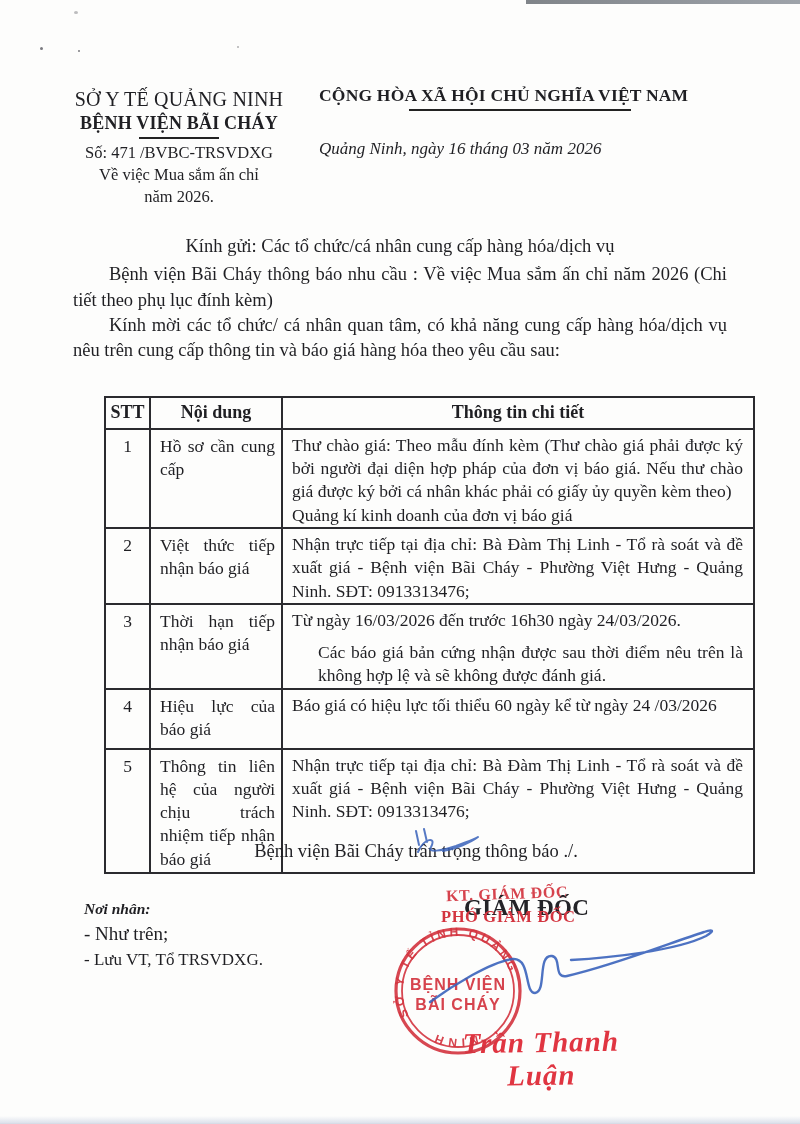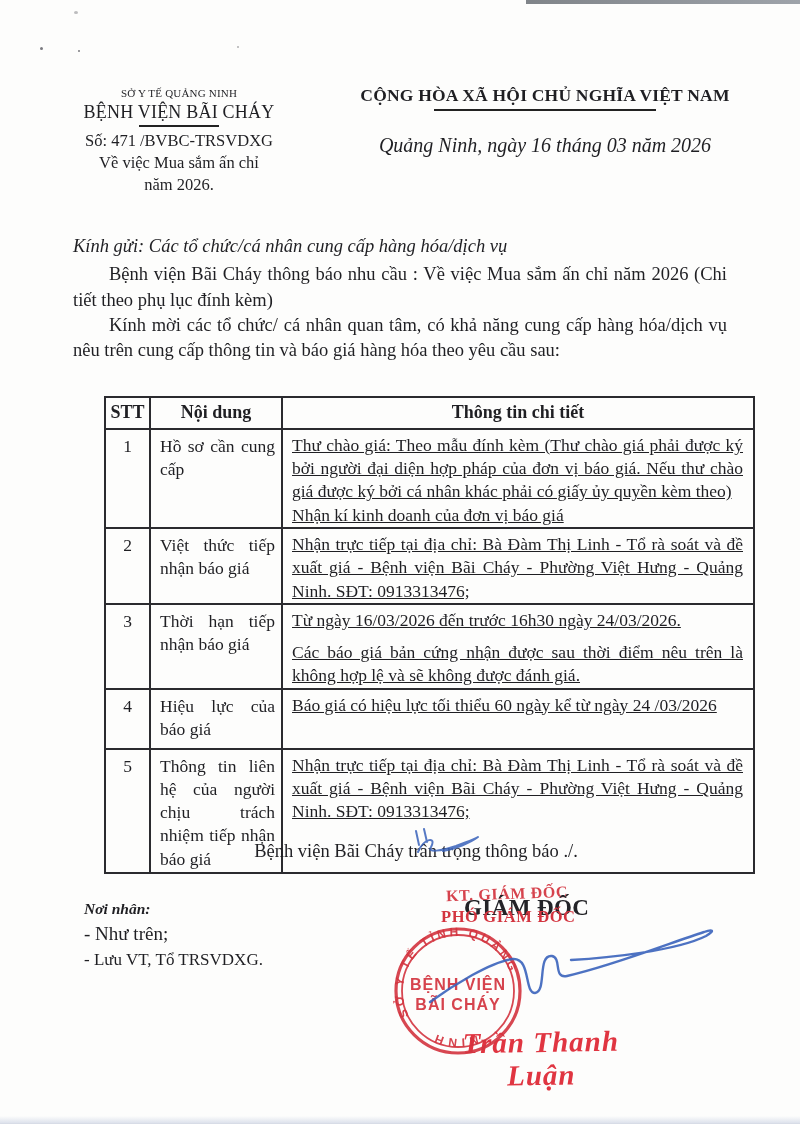--- a/index.html
+++ b/index.html
@@ -10,44 +10,44 @@
     color:#1f1f23;
   }
   
   .scan-strip-top{position:absolute;top:0;right:0;width:274px;height:4px;
     background:linear-gradient(to right,#6a6f75,#8d939b);opacity:.85;}
   .scan-strip-bottom{position:absolute;bottom:0;left:0;width:100%;height:8px;
     background:linear-gradient(to bottom,rgba(223,227,236,0),#d9deea 80%,#c9cfdd);opacity:.8;}
   .speck{position:absolute;background:#7b7b80;border-radius:50%;}
   
   .hdr-left{position:absolute;left:50px;top:86px;width:258px;text-align:center;line-height:1.32;}
-  .hdr-left .l1{font-size:11px;letter-spacing:.2px;}
-  .hdr-left .l2{font-size:18px;font-weight:normal;letter-spacing:.2px;}
+  .hdr-left .l1{font-size:20px;letter-spacing:.2px;}
+  .hdr-left .l2{font-size:18px;font-weight:bold;letter-spacing:.2px;}
   .hdr-left .rule{width:80px;height:2px;background:#222;margin:1px auto 3px auto;}
   .hdr-left .l3,.hdr-left .l4,.hdr-left .l5{font-size:16.5px;}
-  .hdr-right{position:absolute;left:344px;top:84px;width:402px;text-align:center;line-height:1.3;}
+  .hdr-right{position:absolute;left:319px;top:84px;width:402px;text-align:left;line-height:1.3;}
   .hdr-right .n1{font-size:17.5px;font-weight:bold;letter-spacing:.2px;}
   .hdr-right .n2{font-size:18px;font-weight:bold;margin-top:2px;}
   .hdr-right .rule{width:222px;height:2px;background:#222;margin:2px auto 0 auto;}
-  .hdr-right .date{font-size:20px;font-style:italic;margin-top:21px;}
+  .hdr-right .date{font-size:17px;font-style:italic;margin-top:27px;}
   
   .body-block{position:absolute;left:73px;top:234px;width:654px;font-size:18.5px;line-height:1.37;}
-  .salutation{margin:0 0 3px 0;font-style:italic;}
+  .salutation{text-align:center;margin:0 0 3px 0;}
   .para{margin:0;text-align:justify;text-indent:36px;}
   
   .tbl-wrap{position:absolute;left:78px;top:396px;width:714px;padding-left:26px;}
   table{border-collapse:collapse;table-layout:fixed;width:649px;font-size:17.5px;line-height:1.33;}
   th,td{border:2px solid #2b2b2f;vertical-align:top;}
   th{font-weight:bold;text-align:center;padding:3px 2px;font-size:18px;}
   col.c1{width:45px;}col.c2{width:132px;}col.c3{width:472px;}
   td.no{text-align:center;padding-top:5px;}
   td.topic{padding:5px 6px 0 9px;text-align:justify;}
-  td.detail{padding:4px 10px 0 9px;text-align:justify;text-decoration:underline;}
+  td.detail{padding:4px 10px 0 9px;text-align:justify;}
   td.detail p{margin:0;}
-  td.detail p.gap-top{margin-top:9px;}
+  td.detail p.gap-top{margin-top:9px;margin-left:26px;}
   tr.r1{height:93px;}tr.r2{height:68px;}tr.r3{height:77px;}tr.r4{height:60px;}tr.r5{height:124px;}
   
   .closing{position:absolute;left:73px;top:841px;width:654px;font-size:18.5px;text-indent:32px;text-align:center;}
   .recipients{position:absolute;left:84px;top:899px;line-height:1.32;}
   .recipients .lbl{font-size:15.5px;font-weight:bold;font-style:italic;}
   .recipients .it1{font-size:19px;margin-top:2px;}
   .recipients .it2{font-size:17px;margin-top:2px;}
   
   .sig-kt{position:absolute;left:446px;top:885px;font-size:16px;font-weight:bold;
     color:#d3343f;letter-spacing:.6px;transform:rotate(-2deg);opacity:.92;}
@@ -106,21 +106,21 @@
           <th>Nội dung</th>
           <th>Thông tin chi tiết</th>
         </tr>
       </thead>
       <tbody>
         <tr class="r1">
           <td class="no">1</td>
           <td class="topic">Hồ sơ cần cung cấp</td>
           <td class="detail">
             <p>Thư chào giá: Theo mẫu đính kèm (Thư chào giá phải được ký bởi người đại diện hợp pháp của đơn vị báo giá. Nếu thư chào giá được ký bởi cá nhân khác phải có giấy ủy quyền kèm theo)</p>
-            <p>Nhận kí kinh doanh của đơn vị báo giá</p>
+            <p>Quảng kí kinh doanh của đơn vị báo giá</p>
           </td>
         </tr>
         <tr class="r2">
           <td class="no">2</td>
           <td class="topic">Việt thức tiếp nhận báo giá</td>
           <td class="detail">
             <p>Nhận trực tiếp tại địa chỉ: Bà Đàm Thị Linh - Tổ rà soát và đề xuất giá - Bệnh viện Bãi Cháy - Phường Việt Hưng - Quảng Ninh. SĐT: 0913313476;</p>
           </td>
         </tr>
         <tr class="r3">

